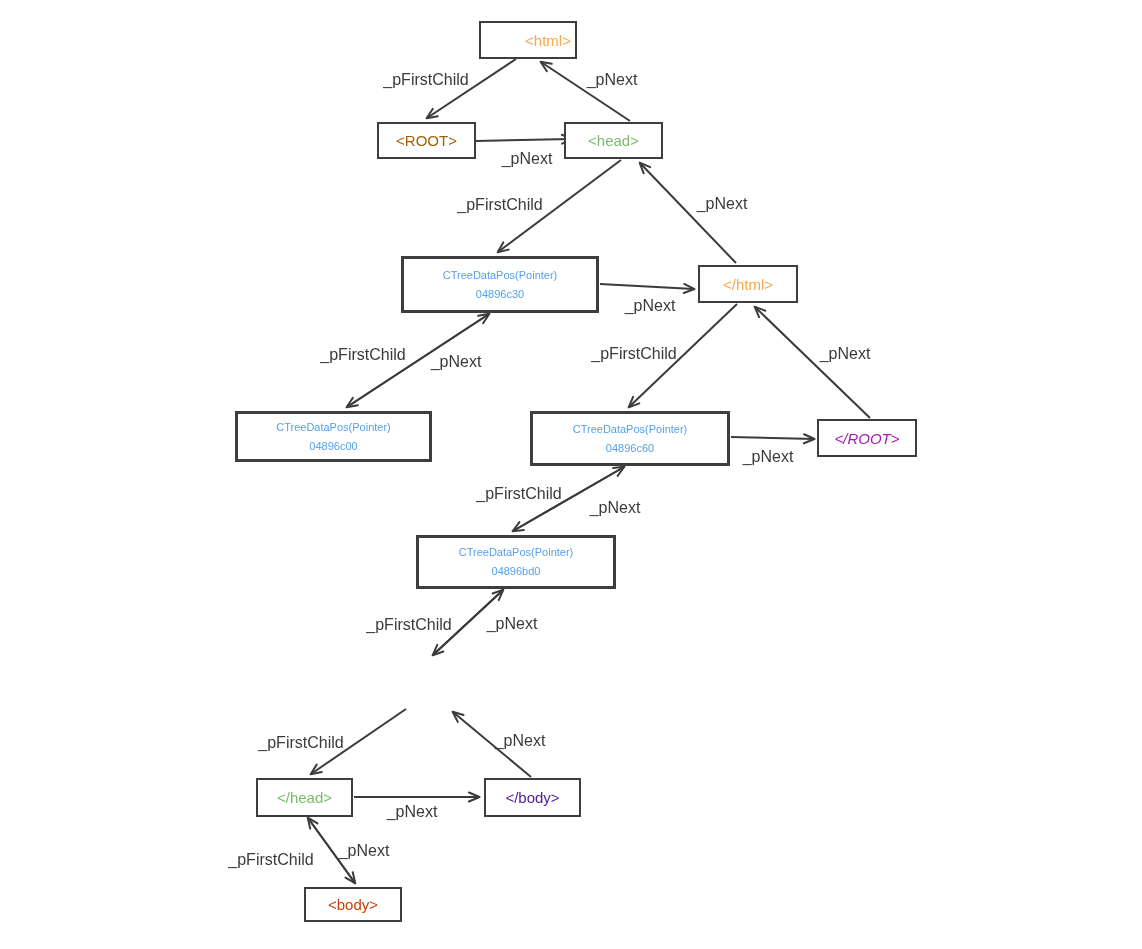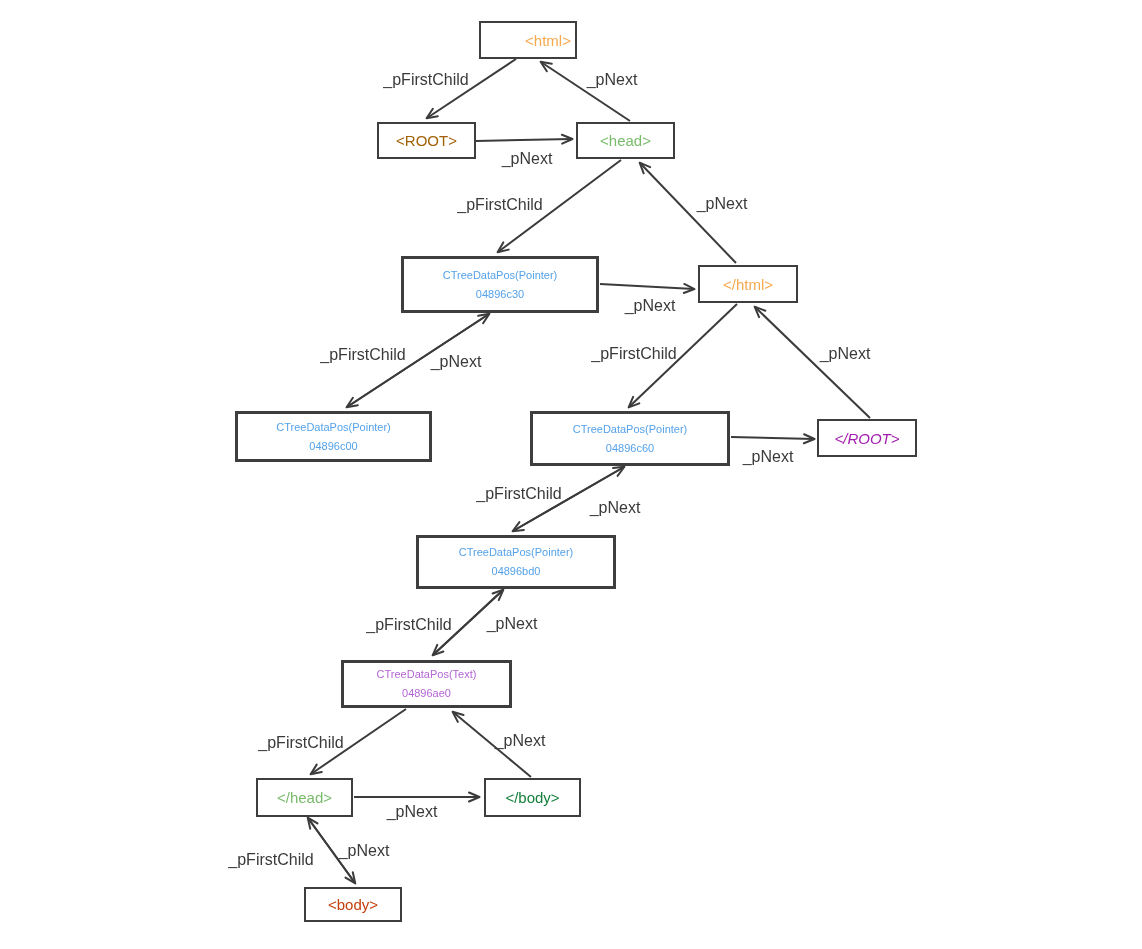--- a/index.html
+++ b/index.html
@@ -77,21 +77,21 @@
   </svg>
 
   <div class="node" style="left: 479px; top: 21px; width: 98px; height: 38px; color: rgb(246, 169, 79); padding-left: 40px;">
     <span>&lt;html&gt;</span>
   </div>
 
   <div class="node" style="left: 377px; top: 122px; width: 99px; height: 37px; color: #a16207;">
     <span>&lt;ROOT&gt;</span>
   </div>
 
-  <div class="node" style="left: 576px; top: 122px; width: 99px; height: 37px; color: rgb(121, 187, 107);">
+  <div class="node" style="left: 564px; top: 122px; width: 99px; height: 37px; color: rgb(121, 187, 107);">
     <span>&lt;head&gt;</span>
   </div>
 
   <div class="node big" style="left: 401px; top: 256px; width: 198px; height: 57px; color: rgb(85, 162, 233);">
     <span>CTreeDataPos(Pointer)</span>
     <span>04896c30</span>
   </div>
 
   <div class="node" style="left: 698px; top: 265px; width: 100px; height: 38px; color: rgb(246, 169, 79);">
     <span>&lt;/html&gt;</span>
@@ -109,30 +109,26 @@
 
   <div class="node" style="left: 817px; top: 419px; width: 100px; height: 38px; color: #a21caf; font-style: italic;">
     <span>&lt;/ROOT&gt;</span>
   </div>
 
   <div class="node big" style="left: 416px; top: 535px; width: 200px; height: 54px; color: rgb(85, 162, 233);">
     <span>CTreeDataPos(Pointer)</span>
     <span>04896bd0</span>
   </div>
 
-  <div class="node big" style="left: 341px; top: 660px; width: 171px; height: 48px; color: rgb(181, 101, 213);">
-    <span>CTreeDataPos(Text)</span>
-    <span>04896ae0</span>
-  </div>
 
   <div class="node" style="left: 256px; top: 778px; width: 97px; height: 39px; color: rgb(121, 187, 107);">
     <span>&lt;/head&gt;</span>
   </div>
 
-  <div class="node" style="left: 484px; top: 778px; width: 97px; height: 39px; color: #15803d;">
+  <div class="node" style="left: 484px; top: 778px; width: 97px; height: 39px; color: #4c1d95;">
     <span>&lt;/body&gt;</span>
   </div>
 
   <div class="node" style="left: 304px; top: 887px; width: 98px; height: 35px; color: #c2410c;">
     <span>&lt;body&gt;</span>
   </div>
 
 <div class="edge-label" style="left: 426px; top: 80px;">_pFirstChild</div>
     <div class="edge-label" style="left: 527px; top: 159px;">_pNext</div>
     <div class="edge-label" style="left: 612px; top: 80px;">_pNext</div>

